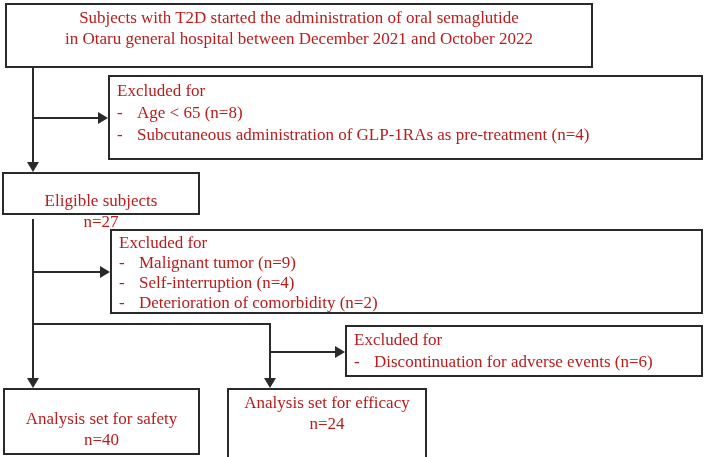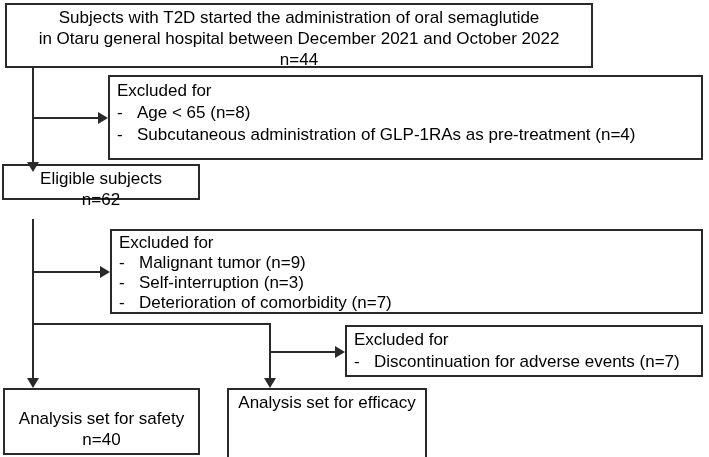--- a/index.html
+++ b/index.html
@@ -1,37 +1,37 @@
 <!DOCTYPE html>
 <html><head>
 <meta charset="utf-8">
 <style>
   html, body { margin: 0; padding: 0; background: #ffffff; }
   .canvas {
     position: relative;
     width: 709px;
     height: 457px;
     background: #ffffff;
-    font-family: Liberation Sans, sans-serif;
+    font-family: Liberation Serif, serif;
     font-size: 17px;
-    color: #000000;
+    color: #b91c1c;
     overflow: hidden;
   }
   .box {
     position: absolute;
     box-sizing: border-box;
     border: 2px solid #2a2a2a;
     background: #ffffff;
   }
   .center { text-align: center; }
 
   
   #box-source   { left: 5px;   top: 3px;   width: 588px; height: 65px; line-height: 21px; padding-top: 2px; }
   #box-excl1    { left: 108px; top: 75px;  width: 595px; height: 85px; line-height: 22px; padding: 3px 6px 0 7px; }
-  #box-eligible { left: 2px;   top: 164px; width: 198px; height: 36px; line-height: 21px; padding-top: 2px; }
+  #box-eligible { left: 2px;   top: 172px; width: 198px; height: 43px; line-height: 21px; padding-top: 16px; }
   #box-excl2    { left: 110px; top: 229px; width: 593px; height: 85px; line-height: 20px; padding: 2px 6px 0 7px; }
   #box-excl3    { left: 345px; top: 325px; width: 358px; height: 52px; line-height: 22px; padding: 2px 6px 0 7px; }
   #box-safety   { left: 3px;   top: 388px; width: 197px; height: 67px; line-height: 21px; padding-top: 18px; }
   #box-efficacy { left: 227px; top: 388px; width: 200px; height: 78px; line-height: 21px; padding-top: 2px; }
 
   .item { display: flex; }
   .dash { flex: 0 0 20px; }
   .itx  { flex: 1 1 auto; white-space: nowrap; }
 
   
@@ -56,71 +56,71 @@
   #a6 { left: 335px; top: 346px; }
 </style>
 </head>
 <body>
 
 <div class="canvas">
 
   <div class="box center" id="box-source">
     <div>Subjects with T2D started the administration of oral semaglutide</div>
     <div>in Otaru general hospital between December 2021 and October 2022</div>
-    <div>n=44</div>
   </div>
 
   <div class="box" id="box-excl1">
     <div>Excluded for</div>
     <div class="item">
       <span class="dash">-</span>
       <span class="itx">Age &lt; 65 (n=8)</span>
     </div>
     <div class="item">
       <span class="dash">-</span>
       <span class="itx">Subcutaneous administration of GLP-1RAs as pre-treatment (n=4)</span>
     </div>
   </div>
 
   <div class="box center" id="box-eligible">
     <div>Eligible subjects</div>
-    <div>n=62</div>
+    <div>n=27</div>
   </div>
 
   <div class="box" id="box-excl2">
     <div>Excluded for</div>
     <div class="item">
       <span class="dash">-</span>
       <span class="itx">Malignant tumor (n=9)</span>
     </div>
     <div class="item">
       <span class="dash">-</span>
-      <span class="itx">Self-interruption (n=3)</span>
+      <span class="itx">Self-interruption (n=4)</span>
     </div>
     <div class="item">
       <span class="dash">-</span>
-      <span class="itx">Deterioration of comorbidity (n=7)</span>
+      <span class="itx">Deterioration of comorbidity (n=2)</span>
     </div>
   </div>
 
   <div class="box" id="box-excl3">
     <div>Excluded for</div>
     <div class="item">
       <span class="dash">-</span>
-      <span class="itx">Discontinuation for adverse events (n=7)</span>
+      <span class="itx">Discontinuation for adverse events (n=6)</span>
     </div>
   </div>
 
   <div class="box center" id="box-safety">
     <div>Analysis set for safety</div>
     <div>n=40</div>
   </div>
 
   <div class="box center" id="box-efficacy">
     <div>Analysis set for efficacy</div>
+    <div>n=24</div>
   </div>
 
   <div class="vline" id="v1"></div>
   <div class="arr arr-down" id="a1"></div>
   <div class="hline" id="h1"></div>
   <div class="arr arr-right" id="a2"></div>
   <div class="vline" id="v2"></div>
   <div class="arr arr-down" id="a3"></div>
   <div class="hline" id="h2"></div>
   <div class="arr arr-right" id="a4"></div>

